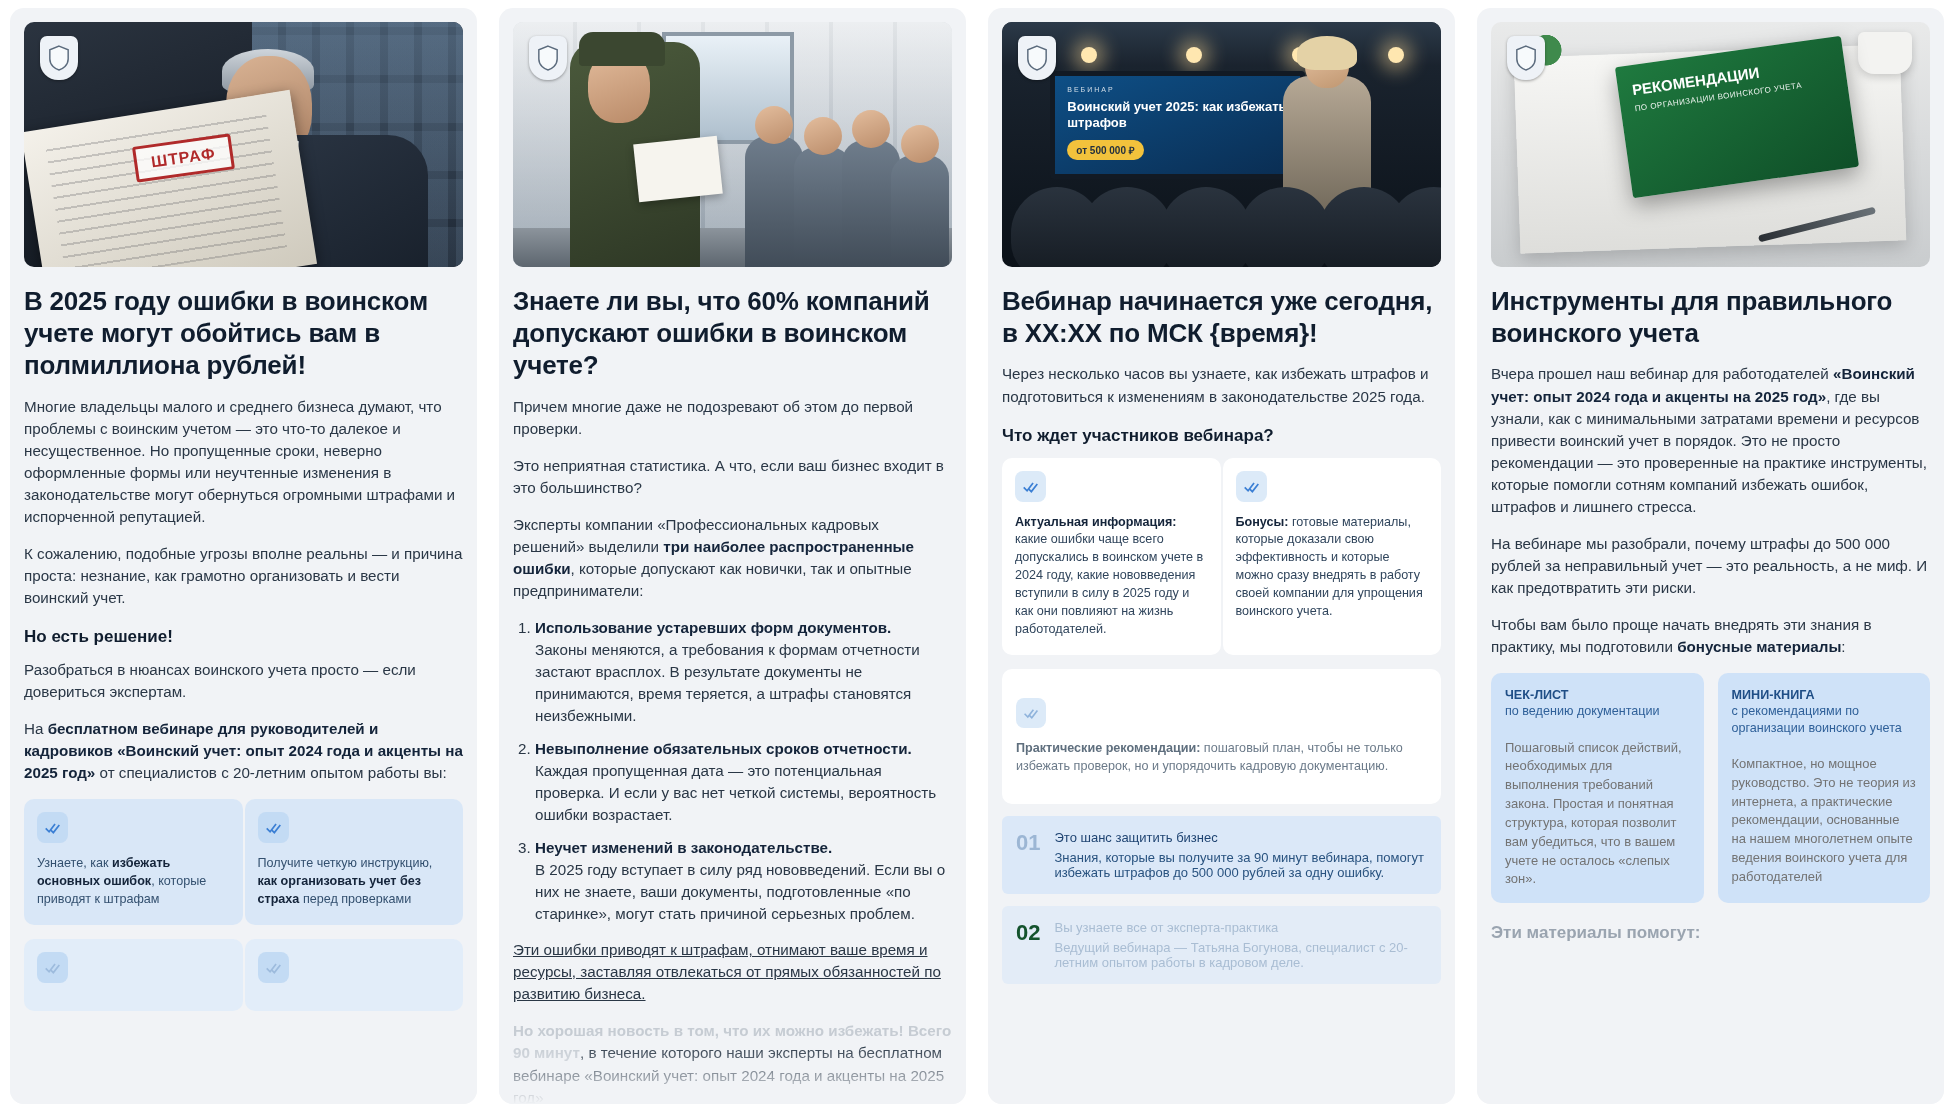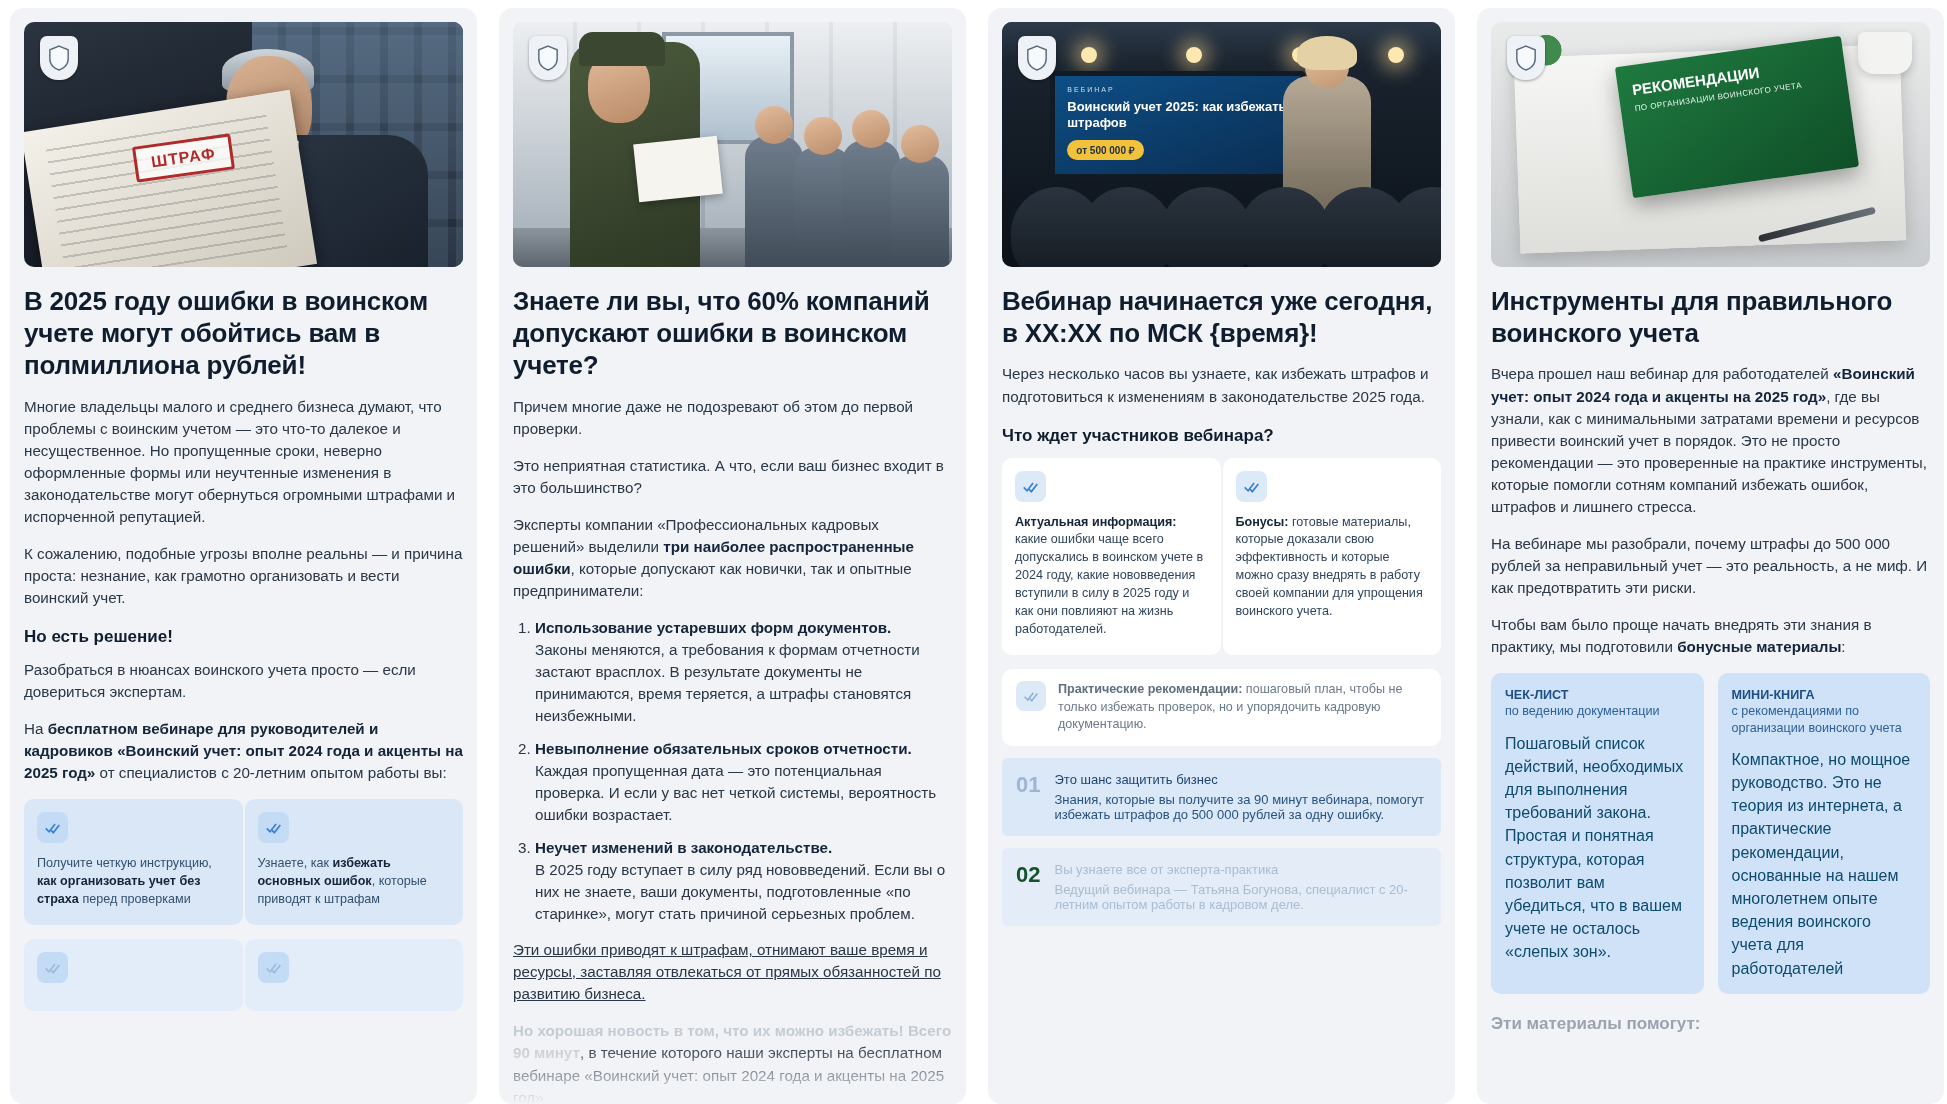--- a/index.html
+++ b/index.html
@@ -271,23 +271,23 @@
   .tile .ic {
     width: 31px; height: 31px; border-radius: 8px;
     background: #c3dbf4; display: flex; align-items: center; justify-content: center;
     margin-bottom: 12px;
   }
   .tile .ic svg { width: 17px; height: 17px; }
   .tile.white { background: #ffffff; color: #30455c; }
   .tile.white .ic { background: #dceaf8; }
 
   .wide-tile {
-    background: #ffffff; border-radius: 10px; padding: 12px 14px;
+    background: #ffffff; border-radius: 10px; padding: 29px 14px;
     display: flex; gap: 12px; align-items: flex-start;
-    font-size: 12.6px; line-height: 1.42; color: #6b7a89; margin-top: 14px;
+    font-size: 12.6px; line-height: 1.42; color: #6b7a89; margin-top: 14px; flex-direction: column;
   }
   .wide-tile .ic {
     flex: 0 0 30px; width: 30px; height: 30px; border-radius: 8px;
     background: #dceaf8; display: flex; align-items: center; justify-content: center;
   }
   .wide-tile .ic svg { width: 16px; height: 16px; }
 
   .numrow {
     display: flex; gap: 14px; align-items: flex-start;
     background: #dbe8f8; border-radius: 6px; padding: 14px;
@@ -302,21 +302,21 @@
   .numrow.fade { background: #e3ecf7; }
   .numrow.fade .n { color: #14532d; }
   .numrow.fade .nb, .numrow.fade .nb .nt { color: #a9bdd3; }
 
   .blue-cards { display: flex; gap: 14px; margin-top: 10px; }
   .bcard {
     flex: 1 1 0; background: #cfe2f8; border-radius: 10px; padding: 14px;
   }
   .bcard .bh { font-size: 13.5px; font-weight: bold; color: #1f4e86; line-height: 1.3; }
   .bcard .bh span { display: block; font-weight: normal; font-size: 12.6px; color: #2f6099; }
-  .bcard .bp { margin-top: 12px; font-size: 16px; line-height: 1.45; color: #0c4a6e; }
+  .bcard .bp { margin-top: 19px; font-size: 13px; line-height: 1.45; color: #737373; }
 
   .fade-bottom {
     position: absolute; left: 0; right: 0; bottom: 0; height: 60px;
     background: linear-gradient(180deg, rgba(241,243,246,0), rgba(241,243,246,1));
     pointer-events: none;
   }
 </style>
 </head>
 <body>
 
@@ -351,32 +351,32 @@
 
     <div class="tiles">
       <div class="tile">
         <div class="ic">
           <svg viewBox="0 0 20 20">
               <path d="M2 11l4 4 7-9" fill="none" stroke="#3b7fd4" stroke-width="2"></path>
               <path d="M8 13l3 3 7-9" fill="none" stroke="#3b7fd4" stroke-width="2"></path>
             </svg>
         </div>
         <div>
-          <span>Получите четкую инструкцию, </span><b>как организовать учет без страха</b><span> перед проверками</span>
+          <span>Узнаете, как </span><b>избежать основных ошибок</b><span>, которые приводят к штрафам</span>
         </div>
       </div>
       <div class="tile">
         <div class="ic">
           <svg viewBox="0 0 20 20">
               <path d="M2 11l4 4 7-9" fill="none" stroke="#3b7fd4" stroke-width="2"></path>
               <path d="M8 13l3 3 7-9" fill="none" stroke="#3b7fd4" stroke-width="2"></path>
             </svg>
         </div>
         <div>
-          <span>Узнаете, как </span><b>избежать основных ошибок</b><span>, которые приводят к штрафам</span>
+          <span>Получите четкую инструкцию, </span><b>как организовать учет без страха</b><span> перед проверками</span>
         </div>
       </div>
     </div>
 
     <div class="tiles" style="margin-top:14px;">
       <div class="tile lite">
         <div class="ic">
           <svg viewBox="0 0 20 20">
               <path d="M2 11l4 4 7-9" fill="none" stroke="#9dbbdd" stroke-width="2"></path>
               <path d="M8 13l3 3 7-9" fill="none" stroke="#9dbbdd" stroke-width="2"></path>

